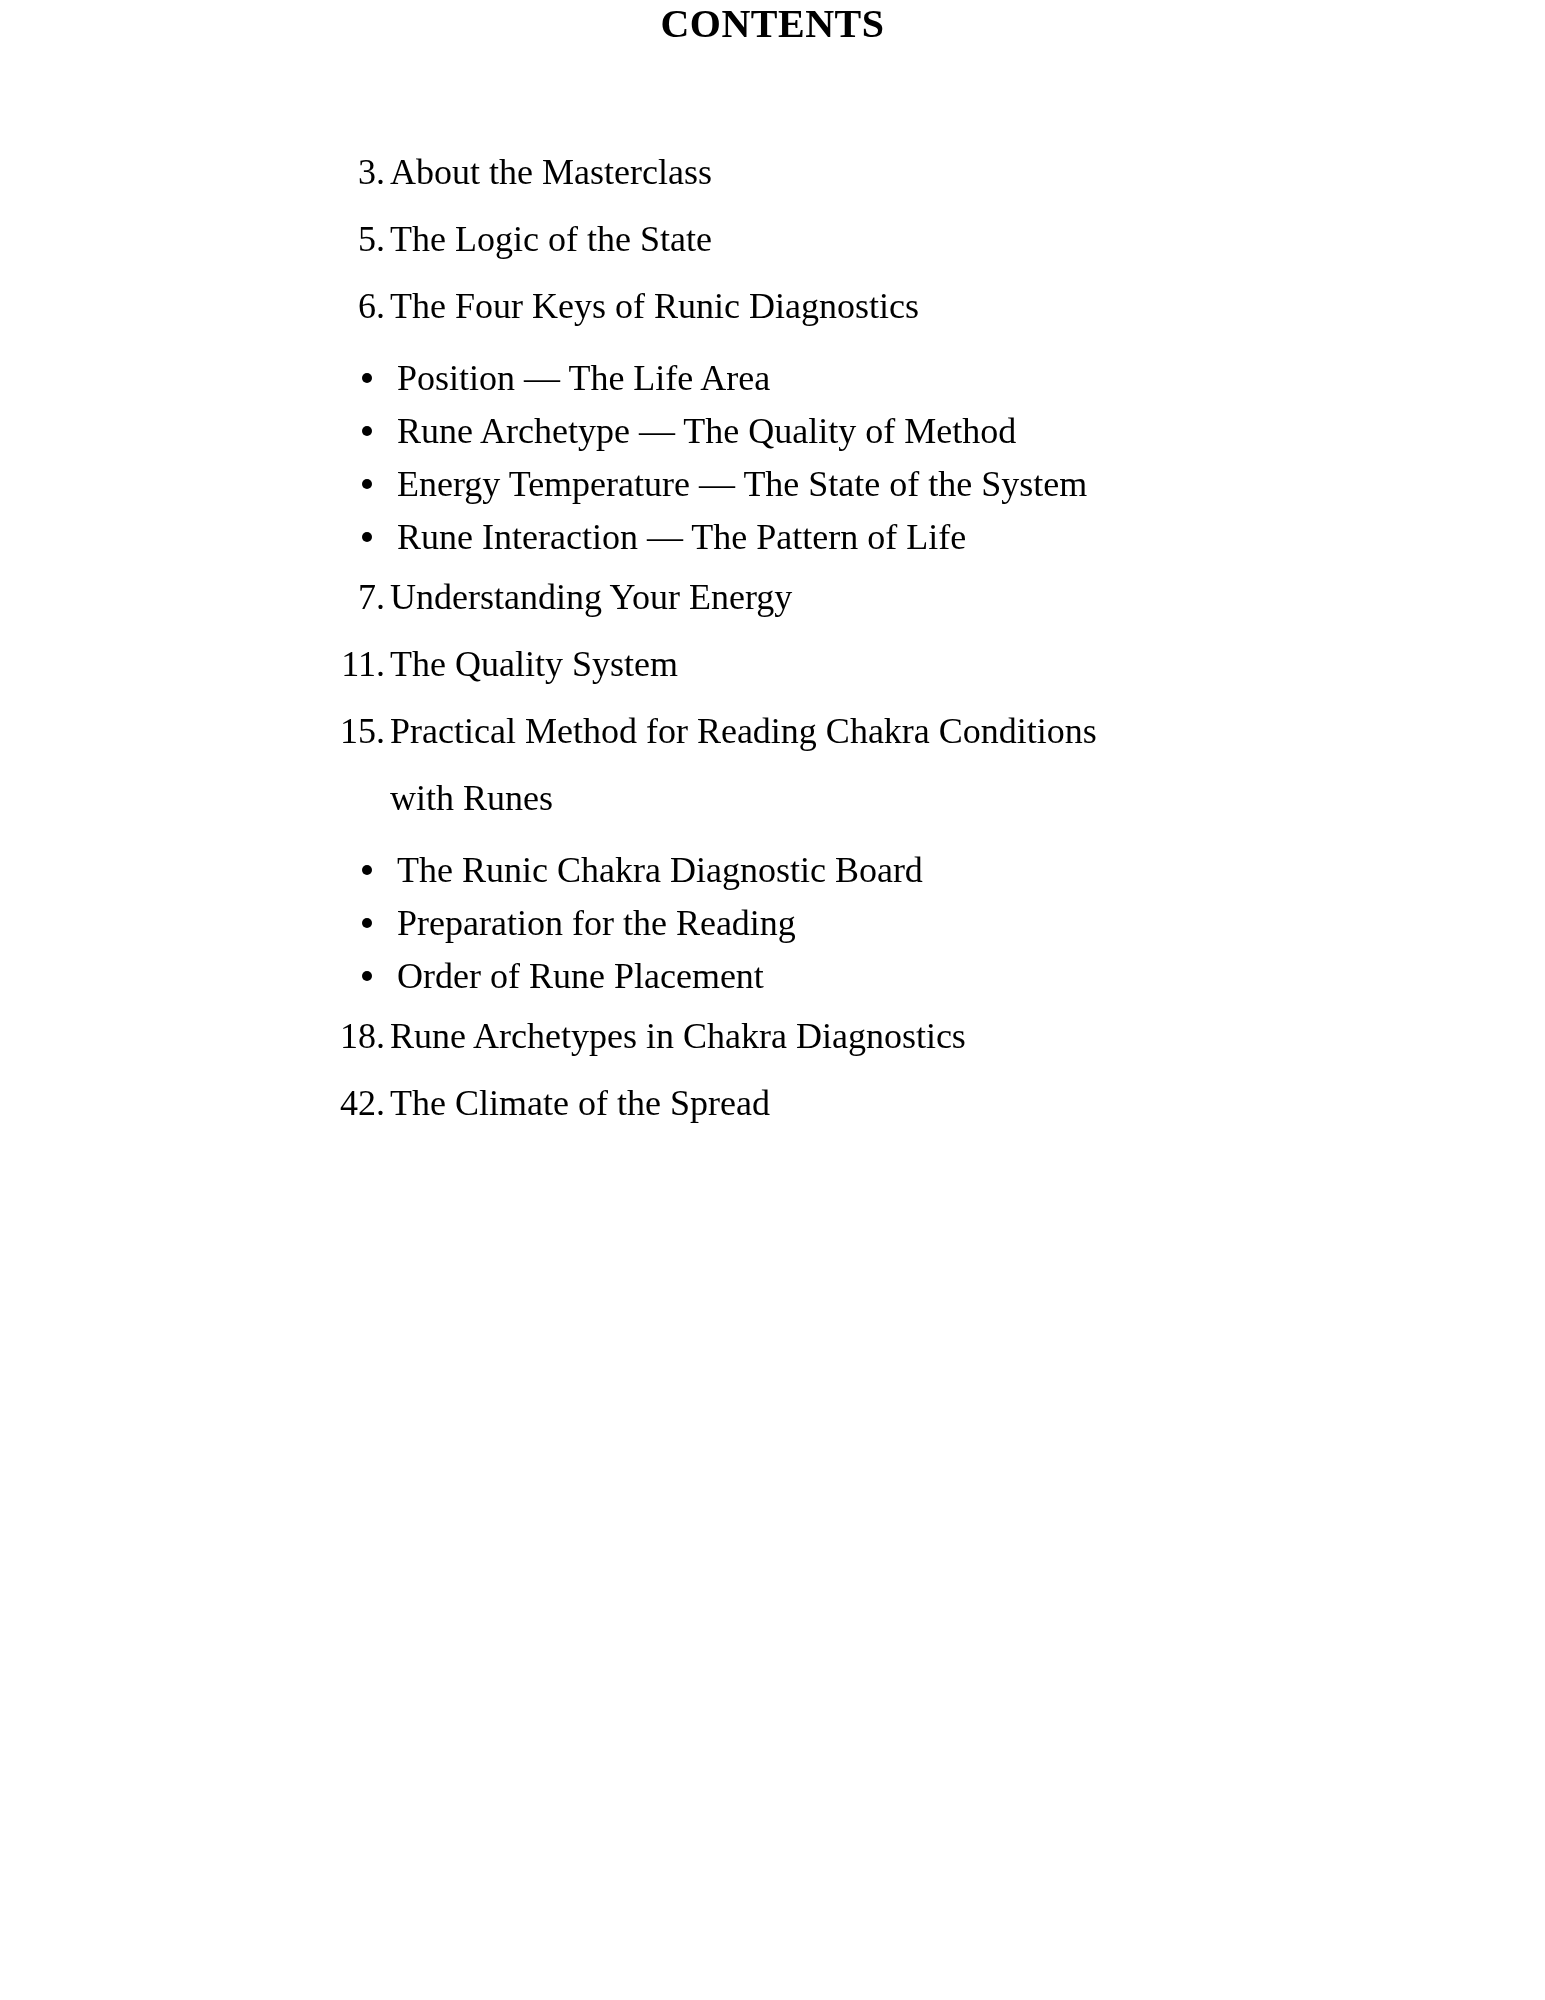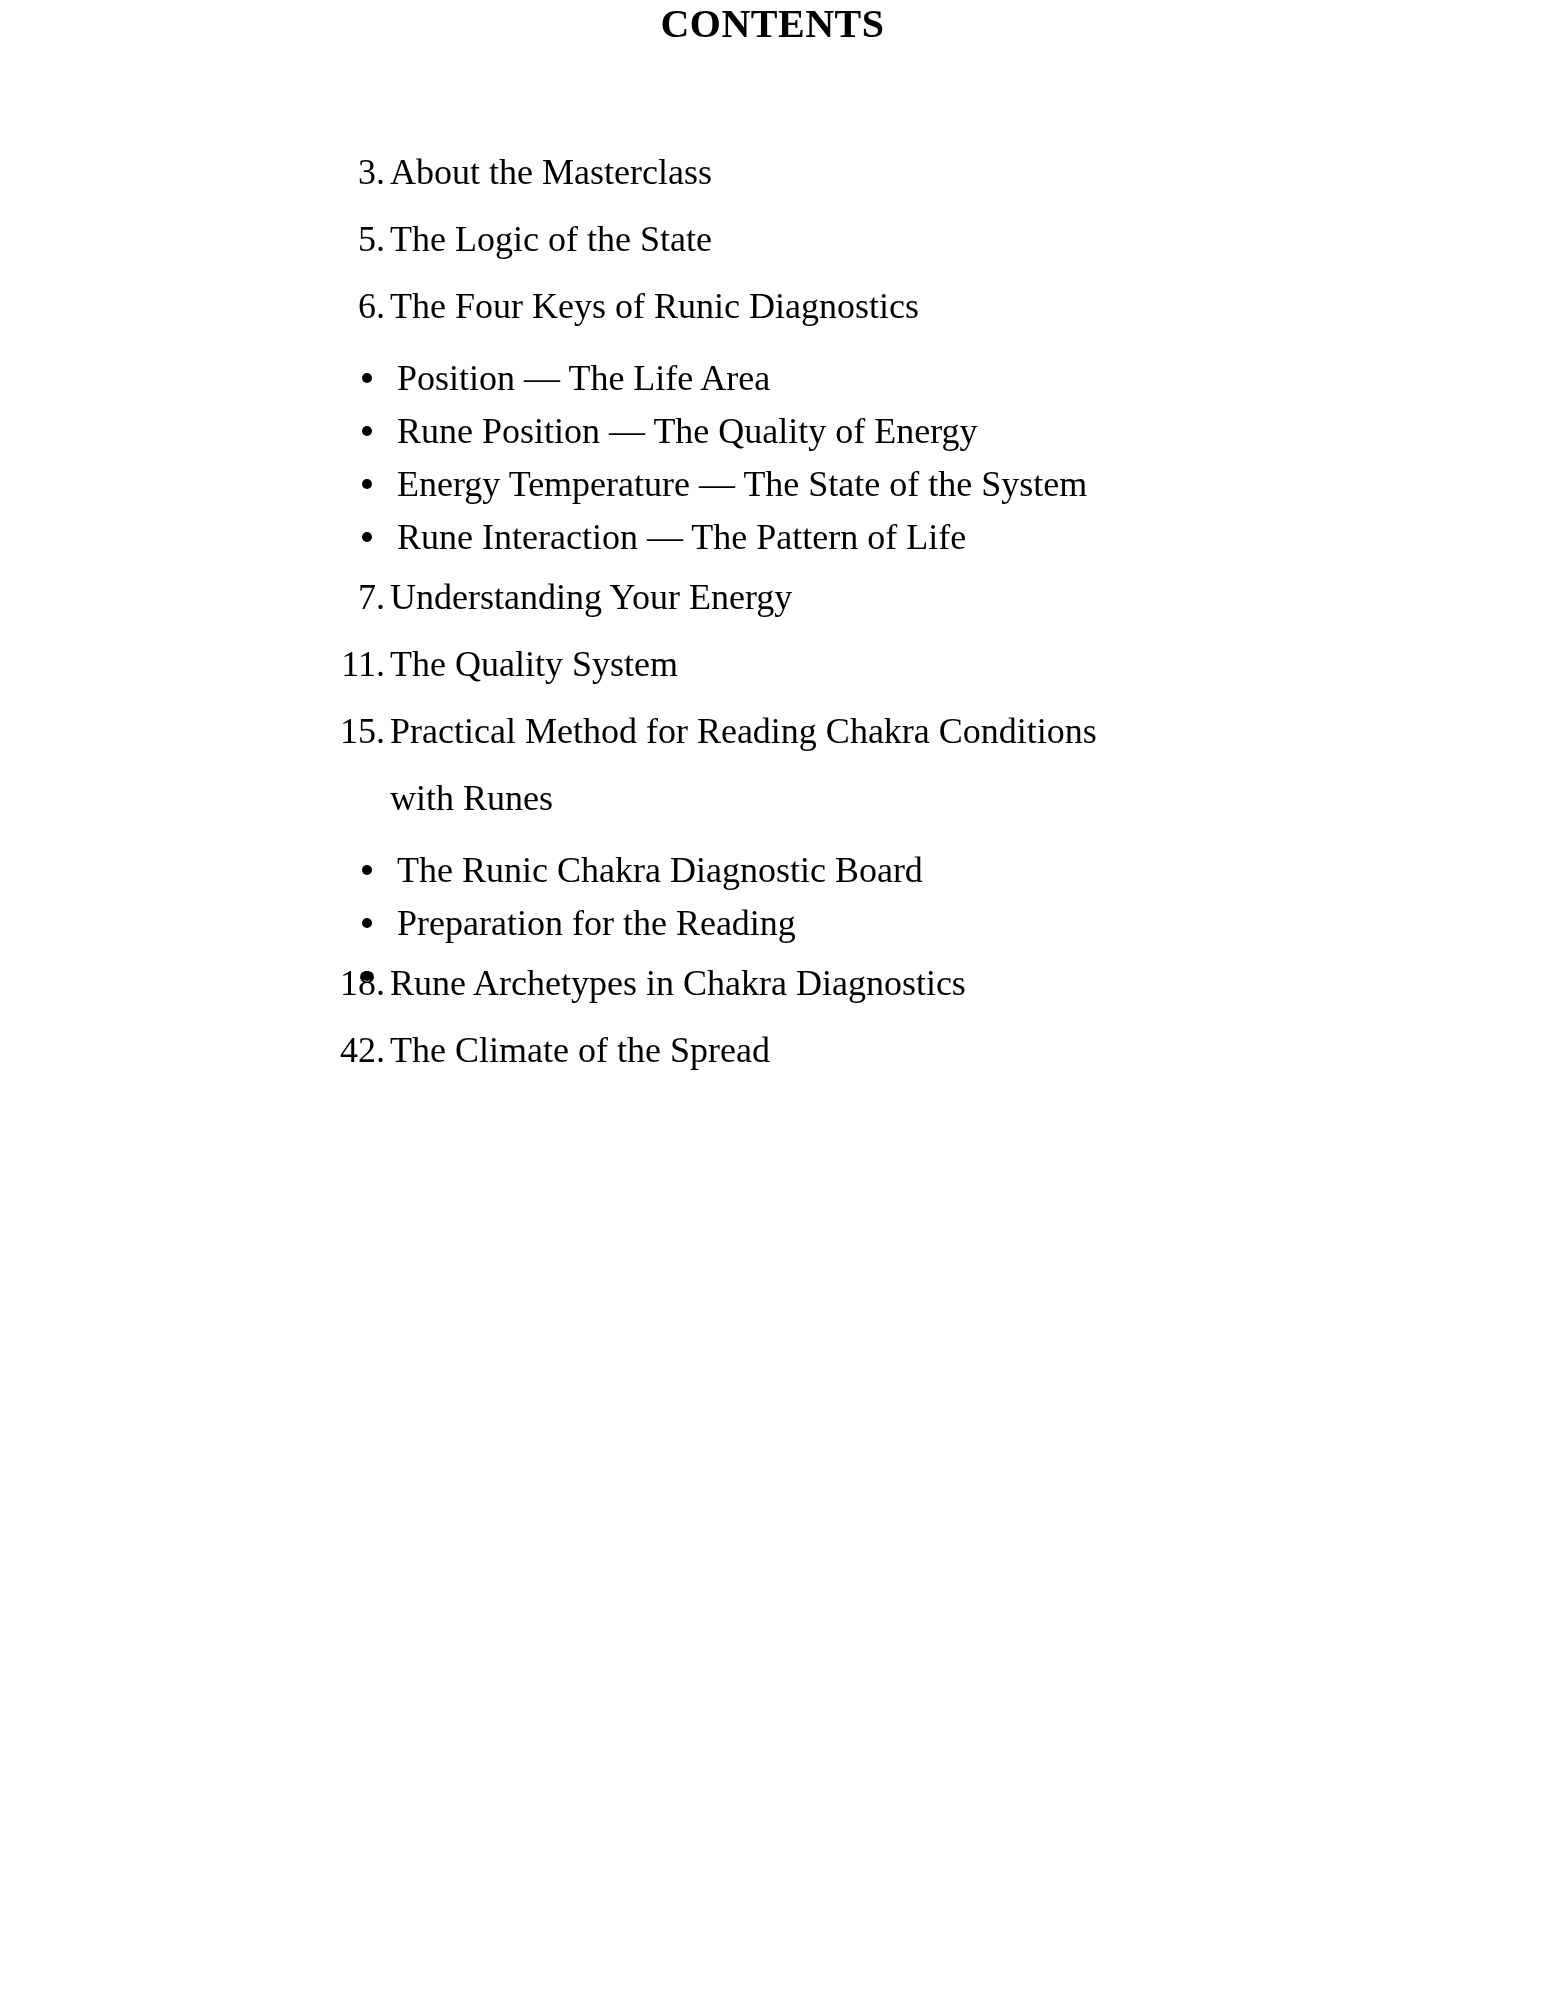--- a/index.html
+++ b/index.html
@@ -57,21 +57,21 @@
       <div class="entry numbered">
         <span class="num">6.</span>
         <div class="line">The Four Keys of Runic Diagnostics</div>
       </div>
       <div class="entry bullet">
         <span class="dot"></span>
         <div class="line">Position — The Life Area</div>
       </div>
       <div class="entry bullet">
         <span class="dot"></span>
-        <div class="line">Rune Position — The Quality of Energy</div>
+        <div class="line">Rune Archetype — The Quality of Method</div>
       </div>
       <div class="entry bullet">
         <span class="dot"></span>
         <div class="line">Energy Temperature — The State of the System</div>
       </div>
       <div class="entry bullet">
         <span class="dot"></span>
         <div class="line">Rune Interaction — The Pattern of Life</div>
       </div>
       <div class="entry numbered">
@@ -90,20 +90,21 @@
       <div class="entry bullet">
         <span class="dot"></span>
         <div class="line">The Runic Chakra Diagnostic Board</div>
       </div>
       <div class="entry bullet">
         <span class="dot"></span>
         <div class="line">Preparation for the Reading</div>
       </div>
       <div class="entry bullet">
         <span class="dot"></span>
+        <div class="line">Order of Rune Placement</div>
       </div>
       <div class="entry numbered">
         <span class="num">18.</span>
         <div class="line">Rune Archetypes in Chakra Diagnostics</div>
       </div>
       <div class="entry numbered">
         <span class="num">42.</span>
         <div class="line">The Climate of the Spread</div>
       </div>
     </div>

